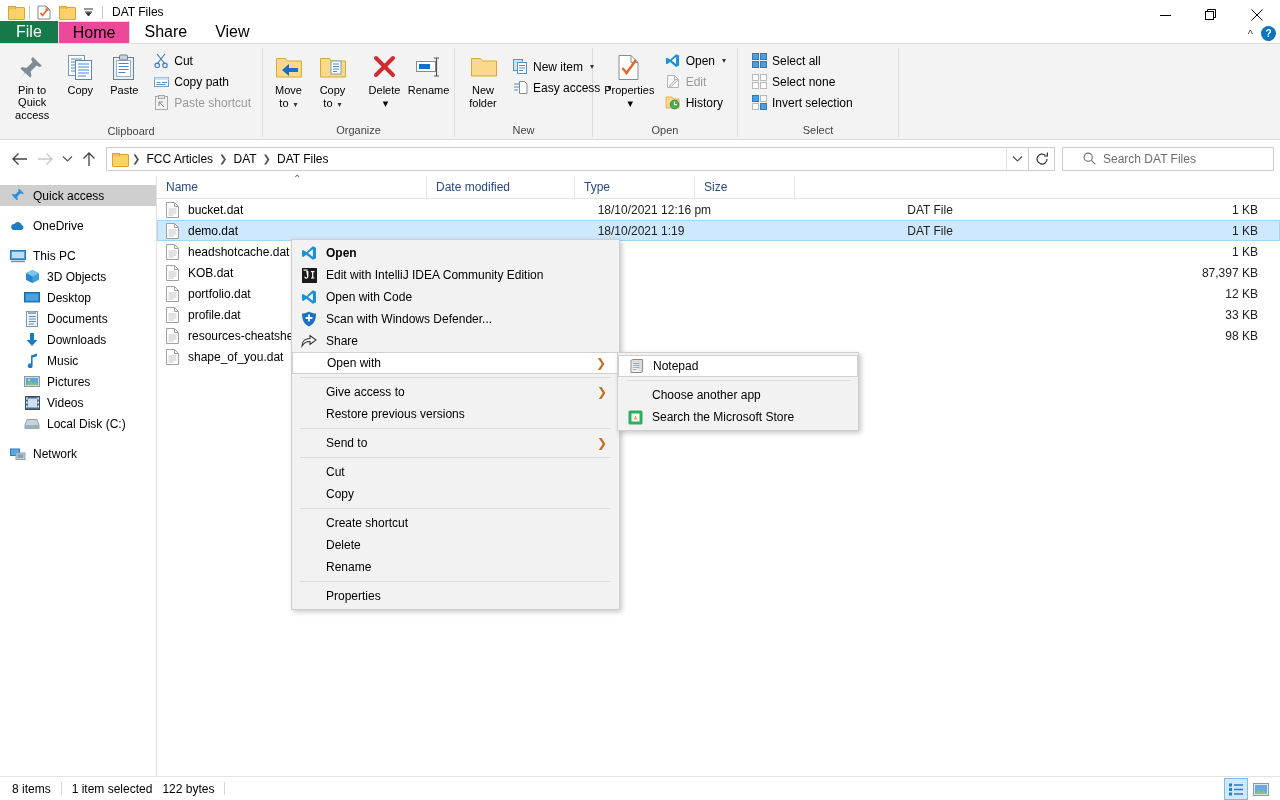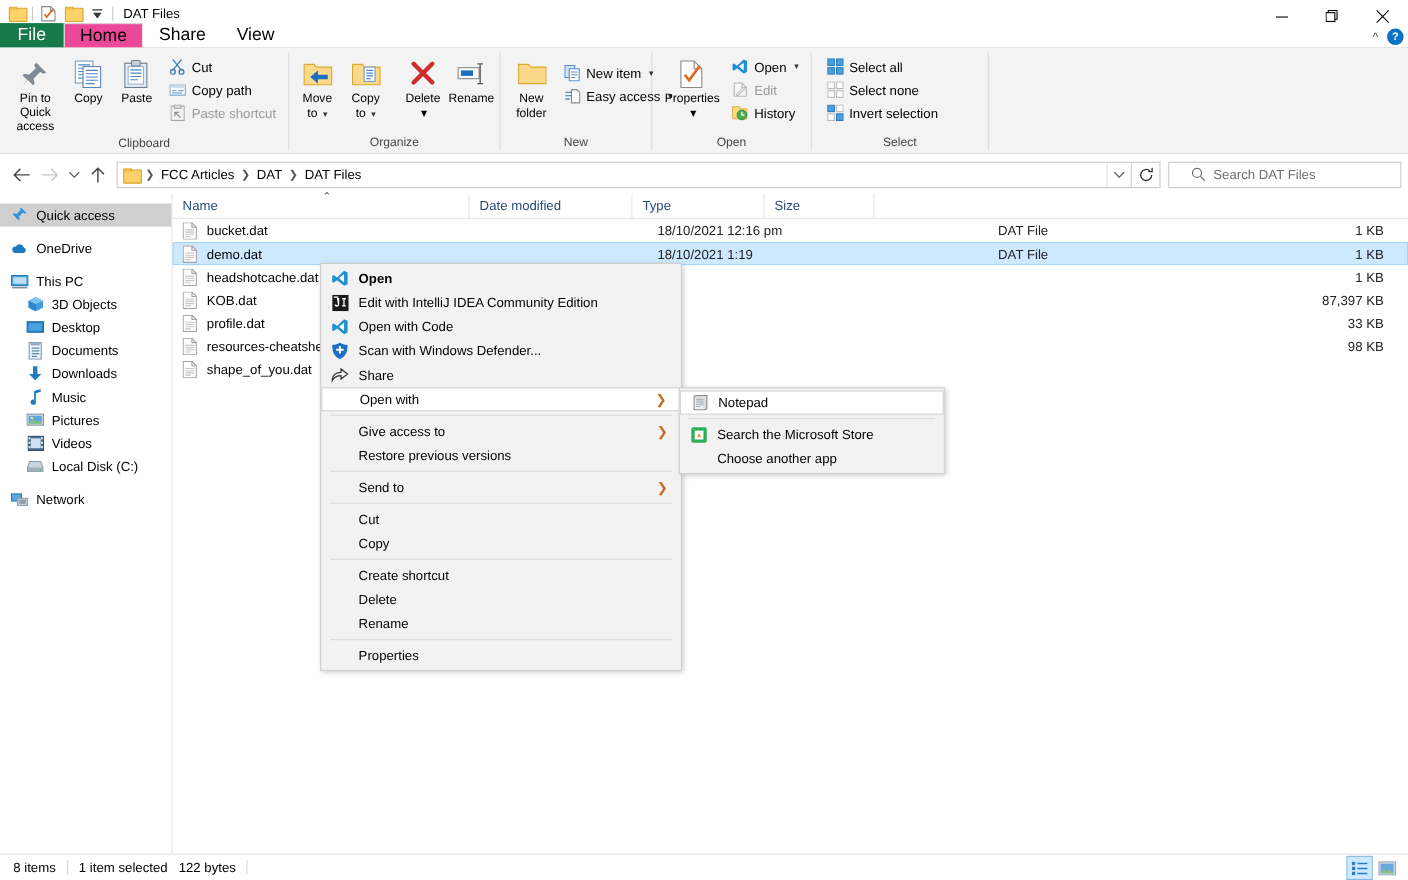--- a/index.html
+++ b/index.html
@@ -784,68 +784,85 @@
                   </g>
                 </svg>
             </span>
             <span>KOB.dat</span>
           </div>
           <div class="cell c-date"></div>
           <div class="cell c-type"></div>
           <div class="cell c-size">87,397 KB</div>
         </div>
 
-
         <div class="frow">
           <div class="cell c-name">
             <span class="fileico">
               <svg width="13" height="16" viewBox="0 0 13 16">
                   <path d="M0.5 0.5 h8 l4 4 v11 h-12 z" fill="#fff" stroke="#a0a0a0" stroke-width="1"></path>
                   <path d="M8.5 0.5 v4 h4" fill="none" stroke="#a0a0a0" stroke-width="1"></path>
                   <g stroke="#c4c4c4" stroke-width="1">
                     <path d="M2.5 7h8M2.5 9h8M2.5 11h8M2.5 13h5"></path>
                   </g>
                 </svg>
             </span>
-            <span>profile.dat</span>
+            <span>portfolio.dat</span>
           </div>
           <div class="cell c-date"></div>
           <div class="cell c-type"></div>
-          <div class="cell c-size">33 KB</div>
+          <div class="cell c-size">12 KB</div>
         </div>
 
         <div class="frow">
           <div class="cell c-name">
             <span class="fileico">
               <svg width="13" height="16" viewBox="0 0 13 16">
                   <path d="M0.5 0.5 h8 l4 4 v11 h-12 z" fill="#fff" stroke="#a0a0a0" stroke-width="1"></path>
                   <path d="M8.5 0.5 v4 h4" fill="none" stroke="#a0a0a0" stroke-width="1"></path>
                   <g stroke="#c4c4c4" stroke-width="1">
                     <path d="M2.5 7h8M2.5 9h8M2.5 11h8M2.5 13h5"></path>
                   </g>
                 </svg>
             </span>
-            <span>resources-cheatsheet.dat</span>
+            <span>profile.dat</span>
           </div>
           <div class="cell c-date"></div>
           <div class="cell c-type"></div>
-          <div class="cell c-size">98 KB</div>
+          <div class="cell c-size">33 KB</div>
         </div>
 
         <div class="frow">
           <div class="cell c-name">
             <span class="fileico">
               <svg width="13" height="16" viewBox="0 0 13 16">
                   <path d="M0.5 0.5 h8 l4 4 v11 h-12 z" fill="#fff" stroke="#a0a0a0" stroke-width="1"></path>
                   <path d="M8.5 0.5 v4 h4" fill="none" stroke="#a0a0a0" stroke-width="1"></path>
                   <g stroke="#c4c4c4" stroke-width="1">
                     <path d="M2.5 7h8M2.5 9h8M2.5 11h8M2.5 13h5"></path>
                   </g>
                 </svg>
             </span>
+            <span>resources-cheatsheet.dat</span>
+          </div>
+          <div class="cell c-date"></div>
+          <div class="cell c-type"></div>
+          <div class="cell c-size">98 KB</div>
+        </div>
+
+        <div class="frow">
+          <div class="cell c-name">
+            <span class="fileico">
+              <svg width="13" height="16" viewBox="0 0 13 16">
+                  <path d="M0.5 0.5 h8 l4 4 v11 h-12 z" fill="#fff" stroke="#a0a0a0" stroke-width="1"></path>
+                  <path d="M8.5 0.5 v4 h4" fill="none" stroke="#a0a0a0" stroke-width="1"></path>
+                  <g stroke="#c4c4c4" stroke-width="1">
+                    <path d="M2.5 7h8M2.5 9h8M2.5 11h8M2.5 13h5"></path>
+                  </g>
+                </svg>
+            </span>
             <span>shape_of_you.dat</span>
           </div>
           <div class="cell c-date"></div>
           <div class="cell c-type"></div>
           <div class="cell c-size"></div>
         </div>
       </div>
     </div>
   </div>
 
@@ -960,32 +977,32 @@
           <g stroke="#9aa8b5" stroke-width="0.9">
               <path d="M3.6 4.5h6.8M3.6 6.5h6.8M3.6 8.5h6.8M3.6 10.5h4"></path>
             </g>
         </svg>
       </span>
       <span>Notepad</span>
     </div>
 
     <div class="ctxsep"></div>
 
+    <div class="ctxitem noicon">
+      <span>Choose another app</span>
+    </div>
     <div class="ctxitem">
       <span class="cico">
         <svg width="15" height="15" viewBox="0 0 15 15">
           <rect x="0.5" y="0.5" width="14" height="14" rx="1.5" fill="#2bb05a"></rect>
           <rect x="3.5" y="3.5" width="8" height="8" fill="#fff"></rect>
           <path d="M5.5 9.5 l2-4 2 4 z" fill="#e8a33d"></path>
         </svg>
       </span>
       <span>Search the Microsoft Store</span>
-    </div>
-    <div class="ctxitem noicon">
-      <span>Choose another app</span>
     </div>
   </div>
 
   <div class="statusbar">
     <span class="st-seg">8 items</span>
     <span class="st-div"></span>
     <span class="st-seg">1 item selected</span>
     <span class="st-seg">122 bytes</span>
     <span class="st-div"></span>
 

